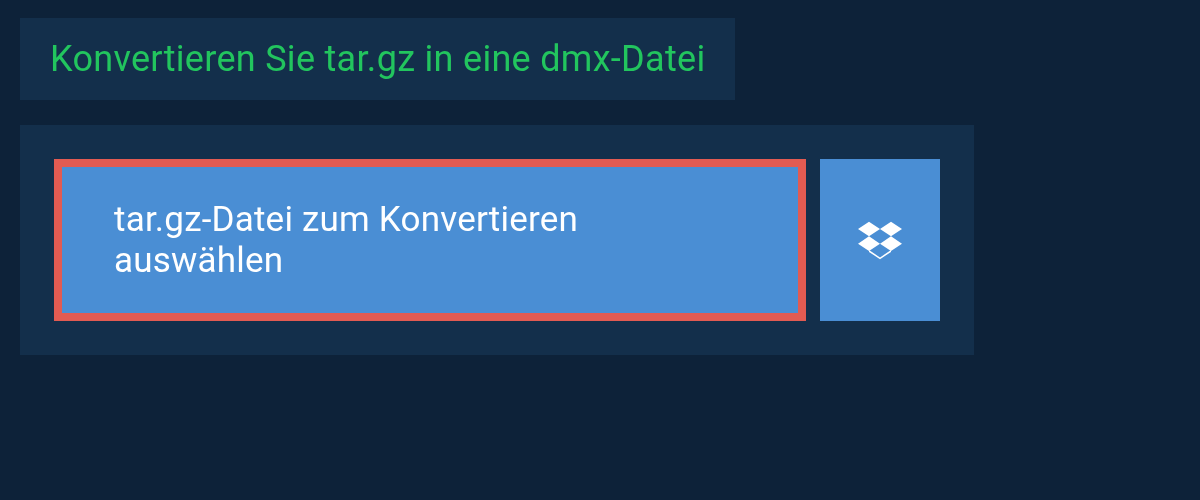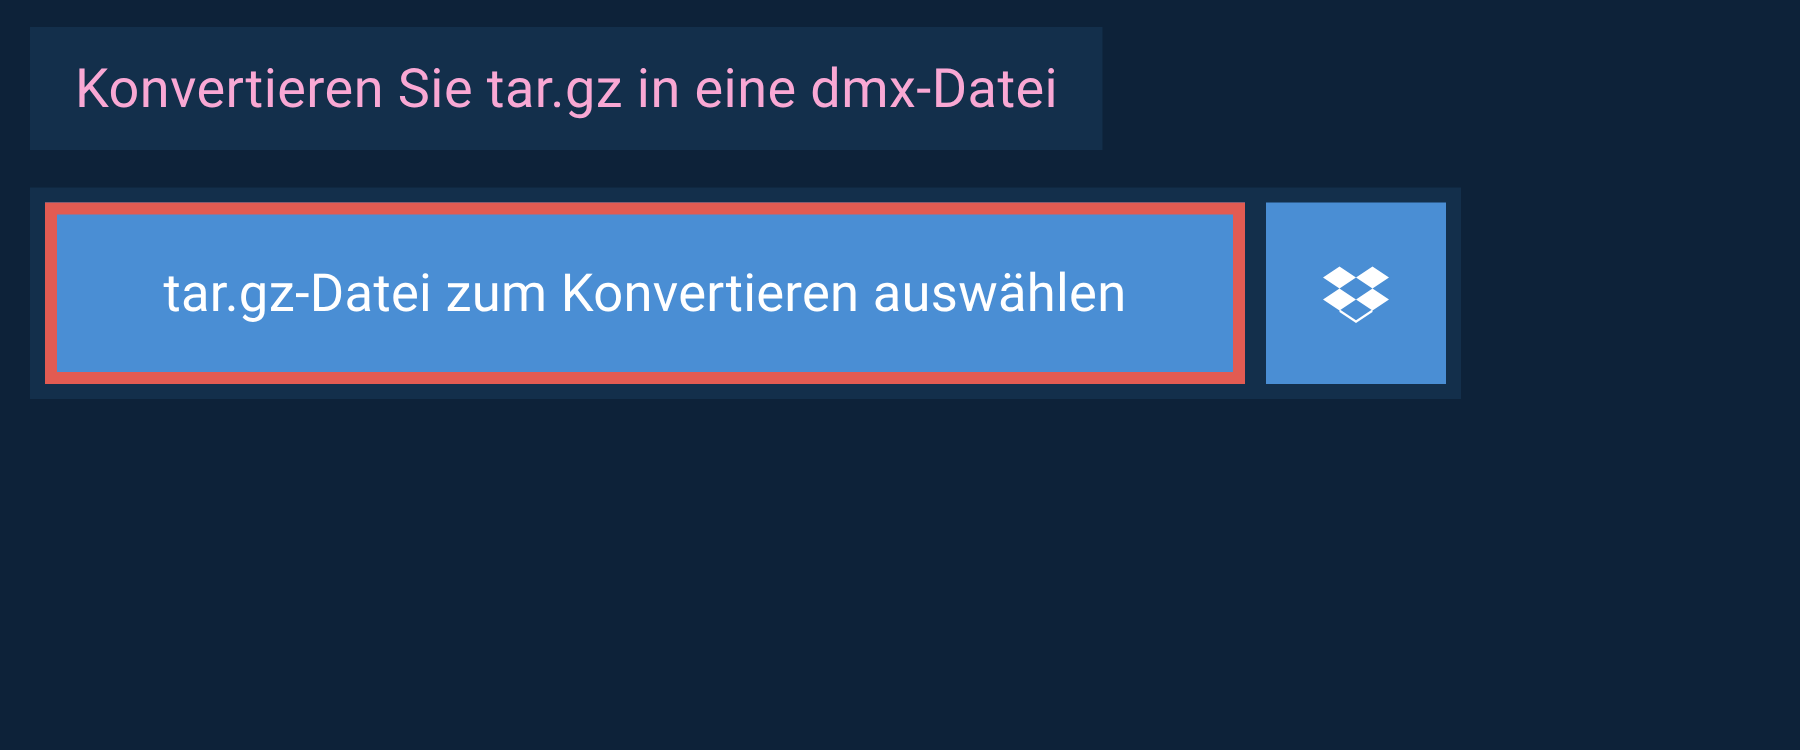--- a/index.html
+++ b/index.html
@@ -18,30 +18,30 @@
     
     .header-bar {
       background-color: #132f4b;
       padding: 20px 30px;
       display: inline-block;
       margin-left: 20px;
       margin-top: 18px;
     }
     
     .header-title {
-      color: #f9a8d4;
+      color: #22c55e;
       font-size: 36px;
       font-weight: 400;
       letter-spacing: 0.3px;
     }
     
     .upload-area {
       background-color: #132f4b;
       margin: 25px 20px 0 20px;
-      padding: 10px;
+      padding: 34px;
       display: flex;
       gap: 14px;
       align-items: stretch;
       width: 954px;
     }
     
     .select-file-button {
       background-color: #4a8ed4;
       border: 8px solid #e25b52;
       padding: 32px 52px;

